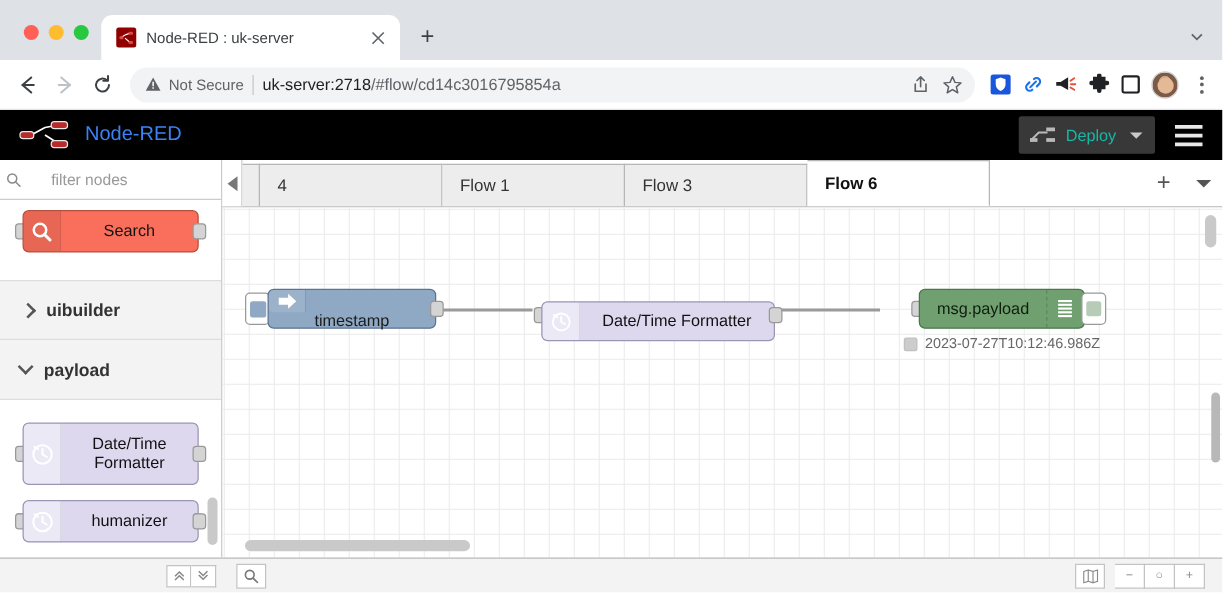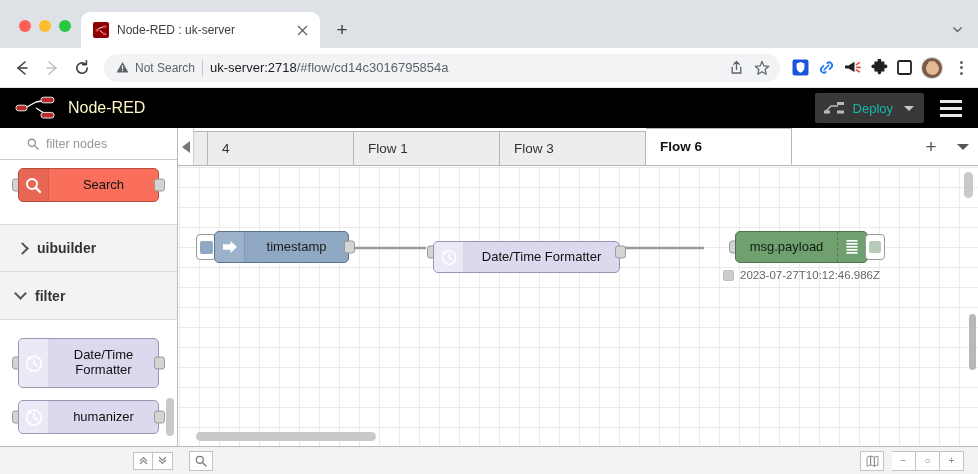--- a/index.html
+++ b/index.html
@@ -98,21 +98,21 @@
   .kebab i { width: 3px; height: 3px; border-radius: 50%; background: #5f6368; display: block; }
 
   
   .nr-app { flex: 1; display: flex; flex-direction: column; min-height: 0; }
 
   .nr-header {
     height: 40px; background: #000; display: flex; align-items: center;
     padding: 0 12px 0 14px; flex: none;
   }
   .nr-logo { display: flex; align-items: center; gap: 10px; }
-  .nr-logo-title { color: #fef9c3; font-size: 16px; }
+  .nr-logo-title { color: #3b82f6; font-size: 16px; }
   .nr-header-right { margin-left: auto; display: flex; align-items: center; gap: 12px; }
   .deploy-btn {
     height: 30px; background: #383838; border-radius: 2px;
     display: flex; align-items: center; gap: 8px; padding: 0 10px 0 9px;
     color: #14b8a6; font-size: 13px;
   }
   .deploy-caret {
     width: 0; height: 0; border-left: 5px solid transparent;
     border-right: 5px solid transparent; border-top: 5px solid #c9c9c9;
     margin-left: 3px;
@@ -122,21 +122,21 @@
 
   .nr-body { flex: 1; display: flex; min-height: 0; }
 
   
   .palette {
     width: 178px; background: #fff; border-right: 1px solid #bbb;
     display: flex; flex-direction: column; flex: none; position: relative;
   }
   .palette-search {
     height: 32px; border-bottom: 1px solid #ccc;
-    display: flex; align-items: center; gap: 7px; padding: 0 27px; flex: none;
+    display: flex; align-items: center; gap: 24px; padding: 0 5px; flex: none;
   }
   .palette-search .ph { font-size: 12.5px; color: #999; }
   .palette-scroll { flex: 1; overflow: hidden; position: relative; }
 
   .pal-group {
     height: 48px; background: #f3f3f3; border-bottom: 1px solid #ddd;
     display: flex; align-items: center; gap: 10px; padding: 0 16px;
     font-size: 14px; font-weight: bold; color: #333;
   }
   .pal-group.first { border-top: 1px solid #ddd; }
@@ -361,21 +361,21 @@
       </svg>
     </span>
 
     <div class="omnibox">
       <span class="notsecure">
         <svg width="13" height="13" viewBox="0 0 13 13">
             <path d="M6.5 1 L12.4 11.6 H0.6 Z" fill="#5f6368"></path>
             <rect x="5.9" y="4.4" width="1.2" height="3.6" fill="#fff"></rect>
             <rect x="5.9" y="8.8" width="1.2" height="1.2" fill="#fff"></rect>
           </svg>
-        <span>Not Search</span>
+        <span>Not Secure</span>
       </span>
       <span class="omni-sep"></span>
       <span class="omni-url"><span>uk-server:2718</span><span class="dim">/#flow/cd14c3016795854a</span></span>
       <span class="omni-icons">
         <span>
           <svg width="15" height="15" viewBox="0 0 15 15">
               <path d="M7.5 1.6 V9.4 M4.6 4.4 L7.5 1.5 L10.4 4.4" stroke="#5f6368" stroke-width="1.3" fill="none" stroke-linecap="round" stroke-linejoin="round"></path>
               <path d="M3.2 7.2 V13 H11.8 V7.2" stroke="#5f6368" stroke-width="1.3" fill="none" stroke-linecap="round"></path>
             </svg>
         </span>
@@ -492,21 +492,21 @@
             </div>
           </div>
 
           <div class="pal-group first">
             <span class="chev right"></span>
             <span>uibuilder</span>
           </div>
 
           <div class="pal-group">
             <span class="chev down"></span>
-            <span>filter</span>
+            <span>payload</span>
           </div>
 
           <div class="pal-nodes">
             <div class="pal-item">
               <span class="port left"></span>
               <div class="node fmt tall">
                 <div class="icon-box">
                   <svg width="22" height="22" viewBox="0 0 22 22">
                       <circle cx="11" cy="11.6" r="7.4" stroke="#fff" stroke-width="1.6" fill="none"></circle>
                       <path d="M11 7.2 V11.6 L14.4 13.6" stroke="#fff" stroke-width="1.6" fill="none" stroke-linecap="round"></path>
@@ -564,21 +564,21 @@
 
             <svg class="wire" style="left:0; top:0; width:790px; height:300px;">
               <path d="M171 82 C196 82, 222 82, 248 82" stroke="#9a9a9a" stroke-width="2.4" fill="none"></path>
               <path d="M442 82 C470 82, 500 82, 526 82" stroke="#9a9a9a" stroke-width="2.4" fill="none"></path>
             </svg>
 
             <div class="fnode" style="left:36px; top:65px; width:135px;">
               <div class="inject-btn">
                   <i></i>
                 </div>
-              <div class="node inject" style="height:32px;">
+              <div class="node inject" style="height:32px;flex-direction:column;">
                 <div class="icon-box">
                   <svg width="18" height="18" viewBox="0 0 18 18">
                       <path d="M2 6.2 H9.5 V3 L16 9 L9.5 15 V11.8 H2 Z" fill="#fff"></path>
                     </svg>
                 </div>
                 <div class="label">timestamp</div>
               </div>
               <span class="port right"></span>
             </div>
 

